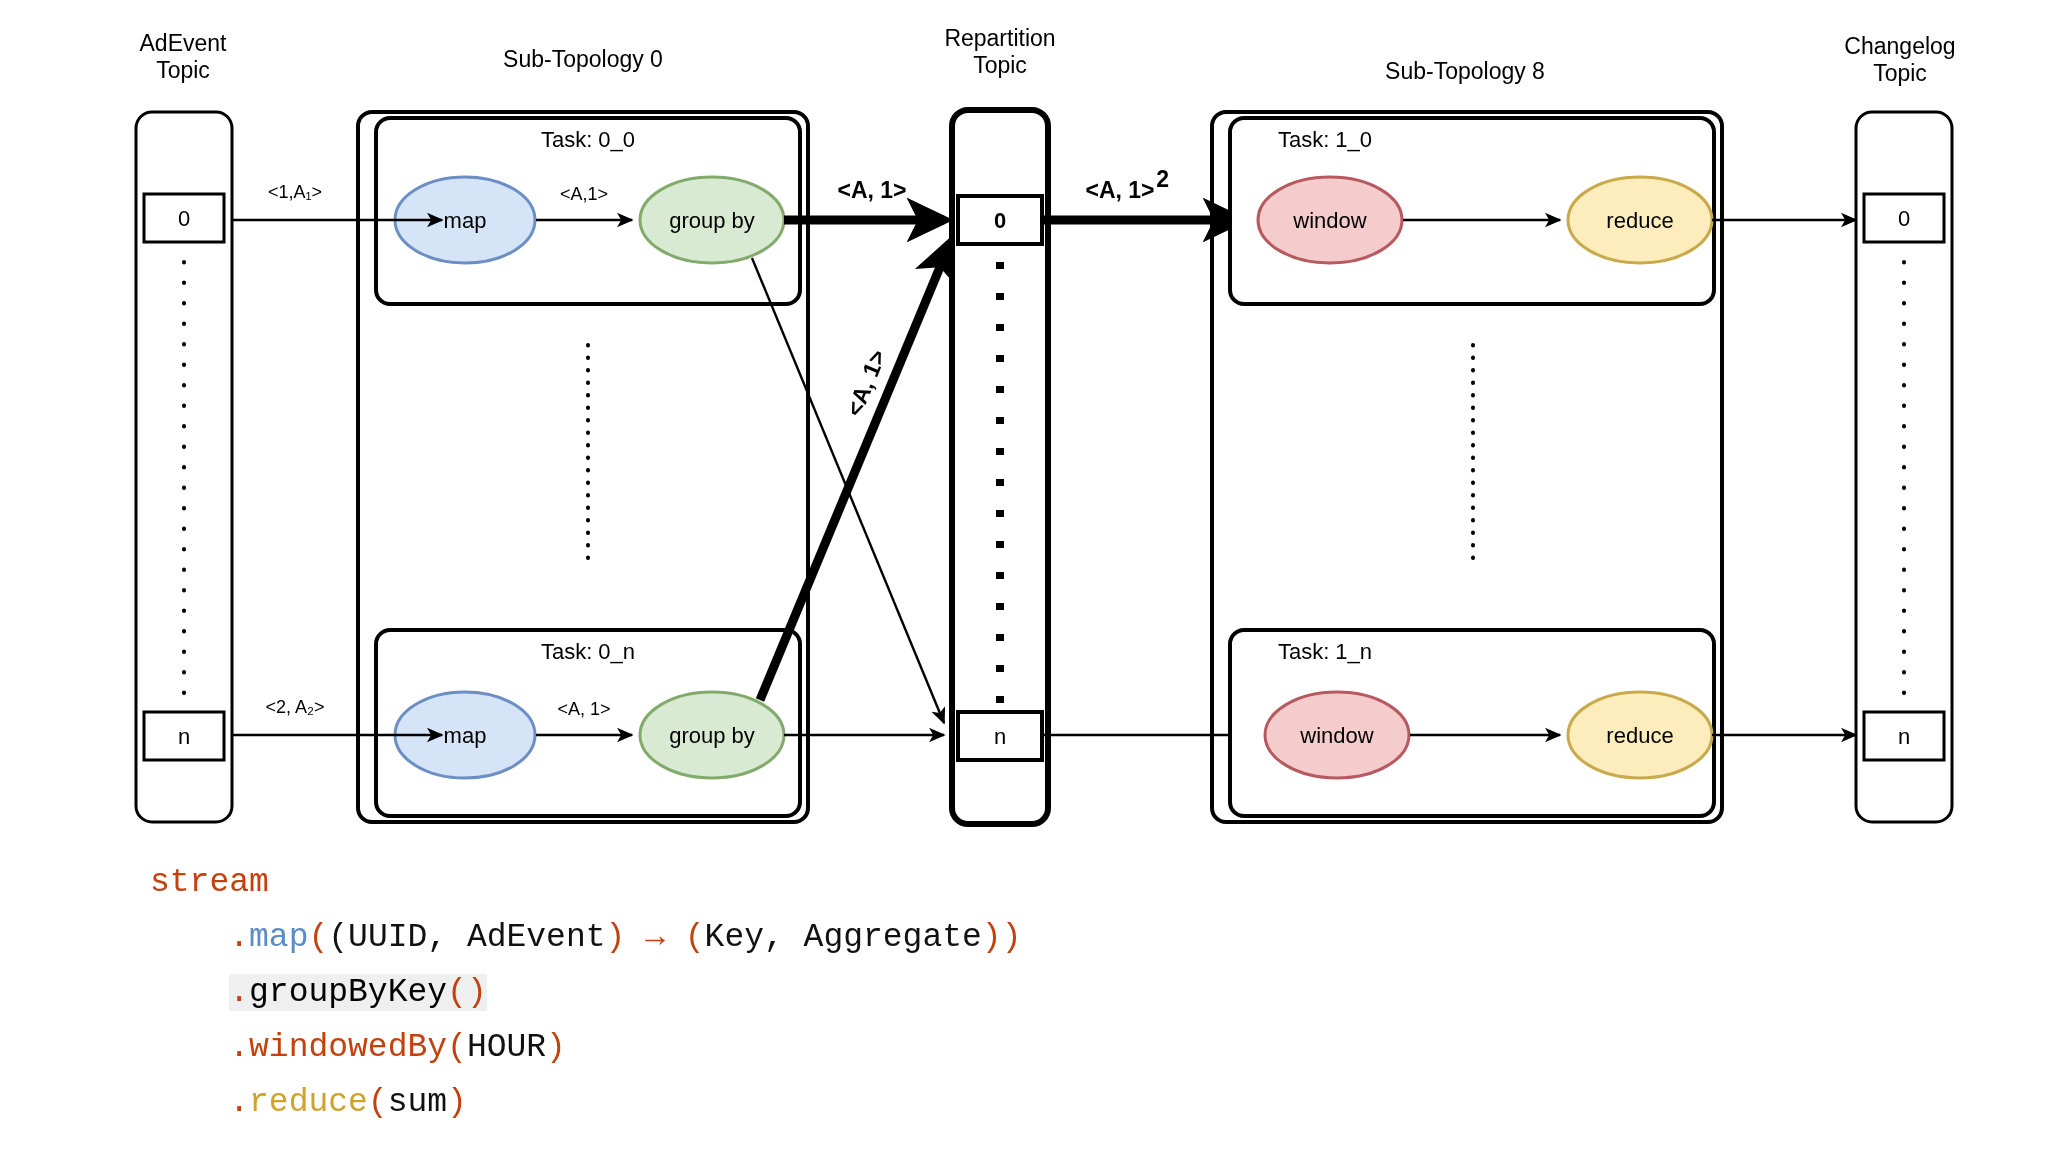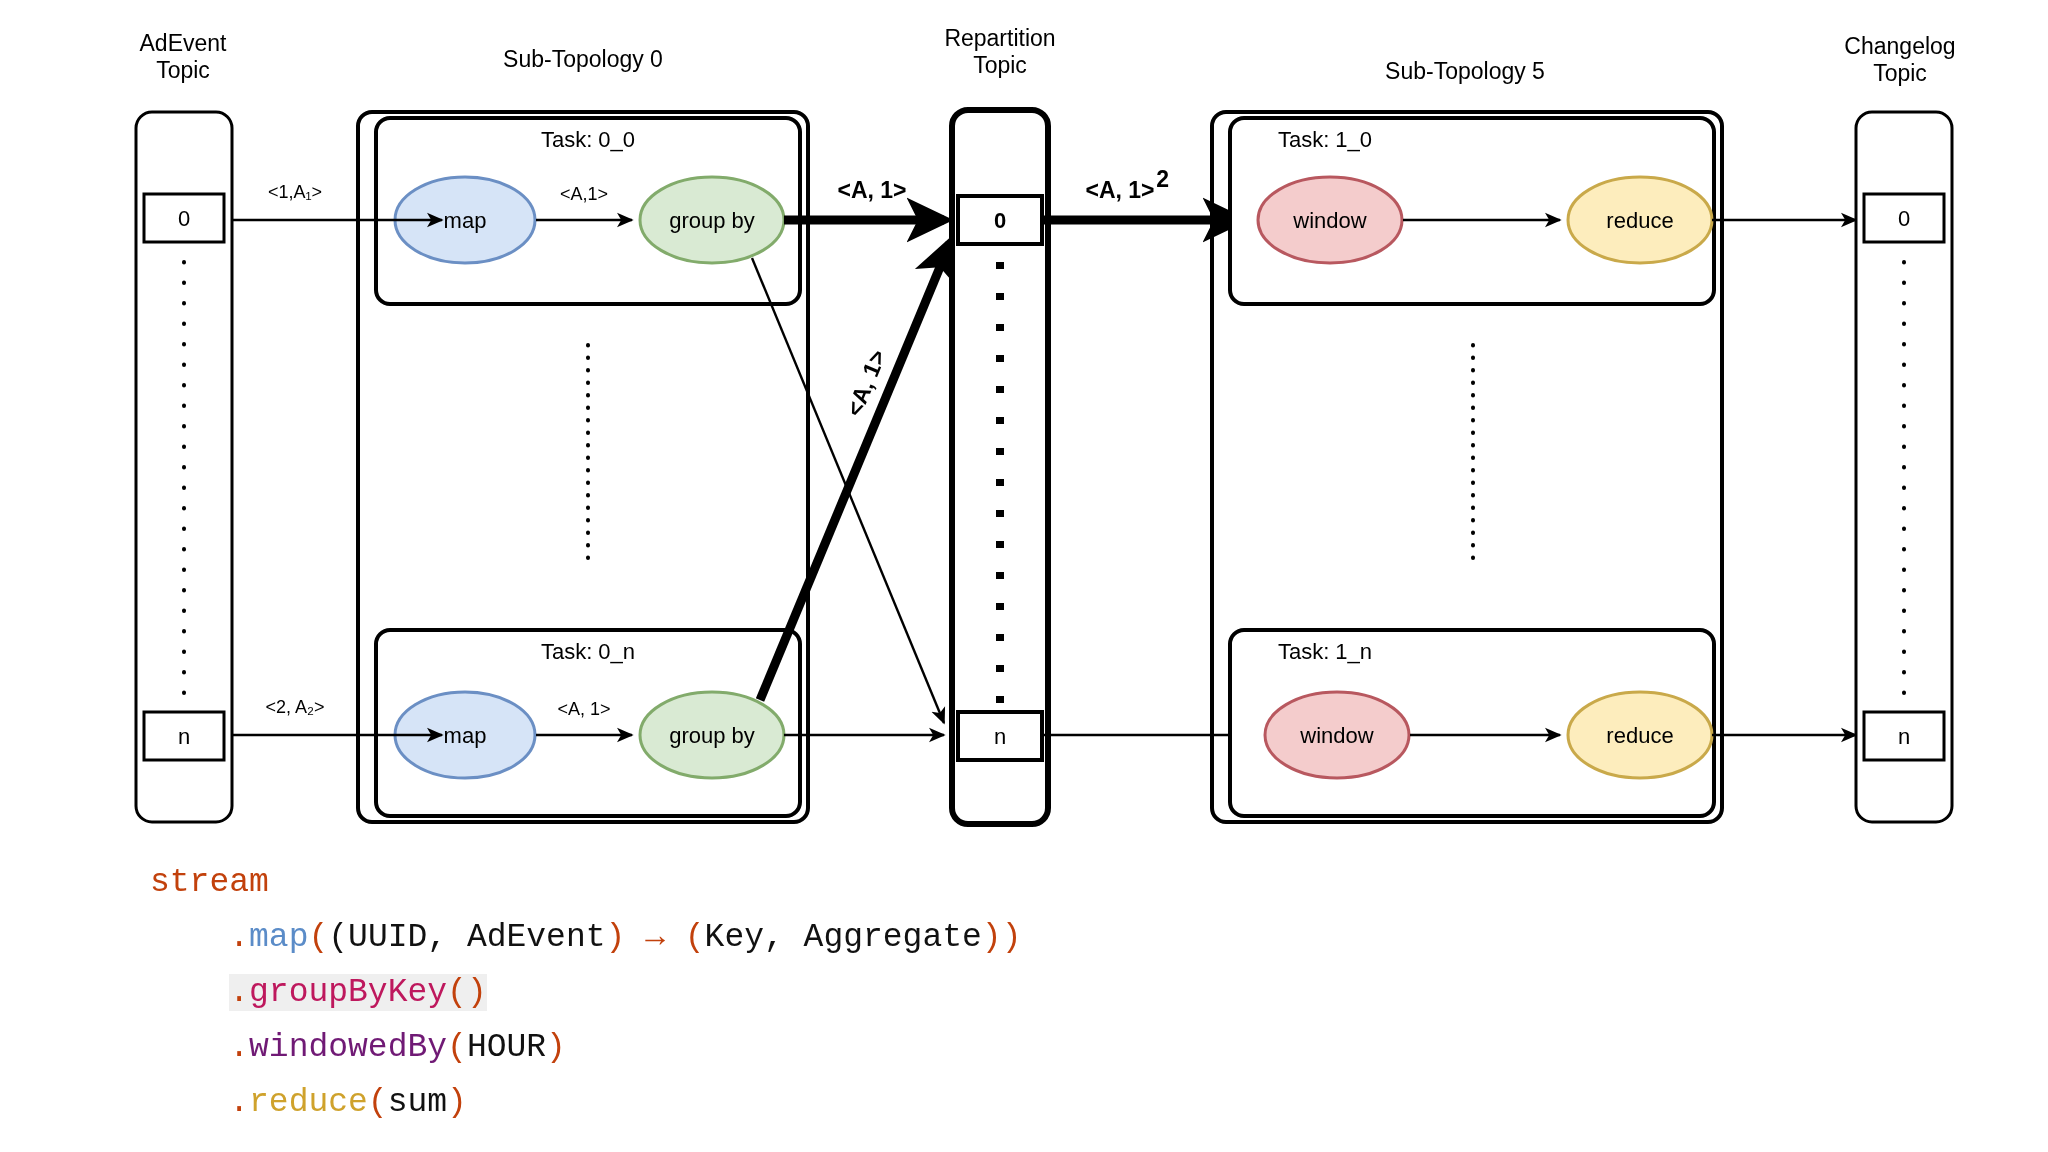--- a/index.html
+++ b/index.html
@@ -70,37 +70,37 @@
     top: 855px;
     font-family: "Liberation Mono", monospace;
     font-size: 33px;
     line-height: 55px;
     white-space: pre;
     color: #000000;
   }
   #code .ln { display: block; height: 55px; }
   .c-gray  { color: #c2410c; }
   .c-blue  { color: #5b8cc8; }
-  .c-green { color: #be185d; }
-  .c-red   { color: #701a75; font-family: Liberation Mono, monospace; }
+  .c-green { color: #000000; }
+  .c-red   { color: #c2410c; font-family: Liberation Mono, monospace; }
   .c-gold  { color: #cfa22c; }
   .c-black { color: #111111; }
   .hl { background: #efefef; }
 </style>
 </head>
 <body>
 
 <div id="stage">
 
   <div class="hdr" style="left:108px;top:30px;width:150px;">AdEvent
 Topic</div>
   <div class="hdr" style="left:408px;top:46px;width:350px;">Sub-Topology 0</div>
   <div class="hdr bold" style="left:925px;top:25px;width:150px;">Repartition
 Topic</div>
-  <div class="hdr" style="left:1290px;top:58px;width:350px;">Sub-Topology 5</div>
+  <div class="hdr" style="left:1290px;top:58px;width:350px;">Sub-Topology 8</div>
   <div class="hdr" style="left:1810px;top:33px;width:180px;">Changelog
 Topic</div>
 
   <svg class="layer" viewBox="0 0 2048 1152" xmlns="http://www.w3.org/2000/svg">
     <defs>
       <marker id="ar-thin" viewBox="0 0 10 10" refX="9" refY="5" markerWidth="7" markerHeight="7" orient="auto-start-reverse">
         <path d="M0,0.6 L10,5 L0,9.4 L2.6,5 Z" fill="#000"></path>
       </marker>
       <marker id="ar-thick" viewBox="0 0 10 10" refX="8" refY="5" markerWidth="5.2" markerHeight="5.2" orient="auto-start-reverse">
         <path d="M0,0.2 L10,5 L0,9.8 L2.4,5 Z" fill="#000"></path>

